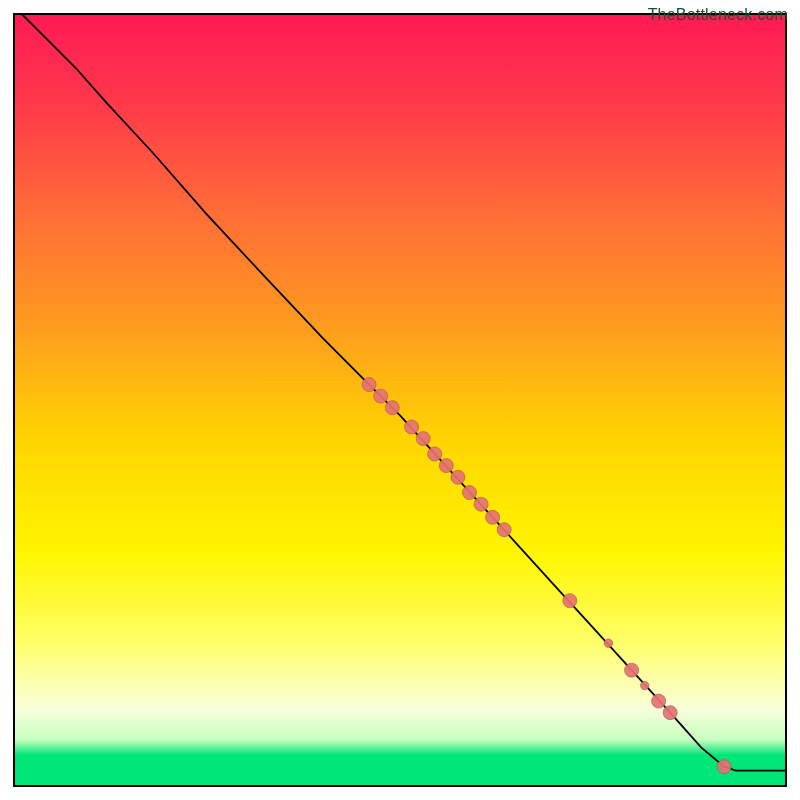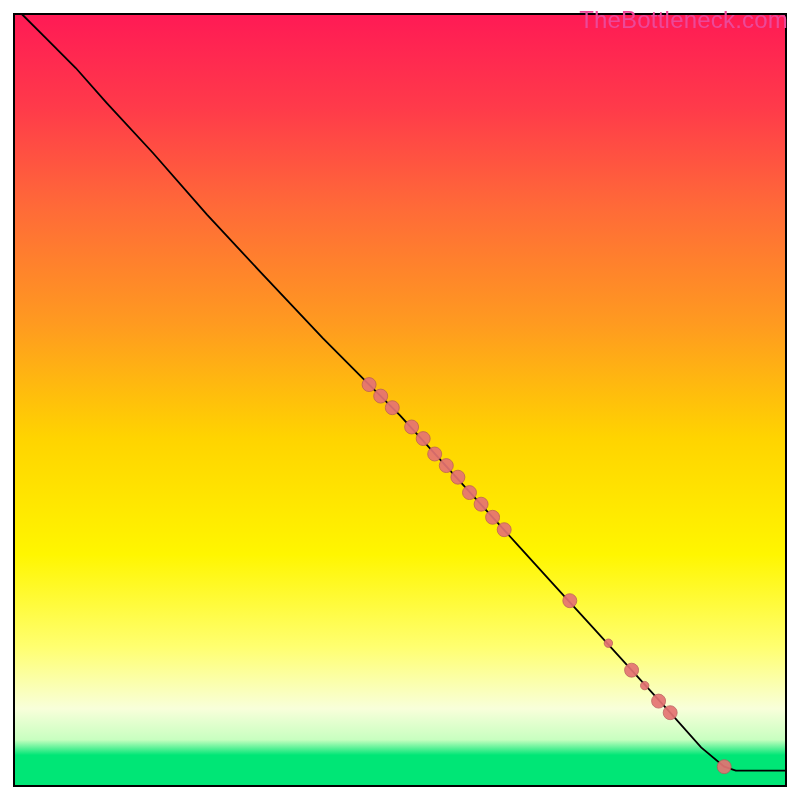--- a/index.html
+++ b/index.html
@@ -17,23 +17,23 @@
   }
   svg.chart {
     display: block;
     width: 800px;
     height: 800px;
   }
   .watermark {
     position: absolute;
     top: 6px;
     right: 12px;
-    font-size: 24px;
+    font-size: 16px;
     font-weight: 400;
-    color: #ec4899;
+    color: #14532d;
     letter-spacing: 0.2px;
     user-select: none;
     pointer-events: none;
   }
 </style>
 </head>
 <body>
 
 <div class="chart-wrap">
   <svg class="chart" viewBox="0 0 800 800">

